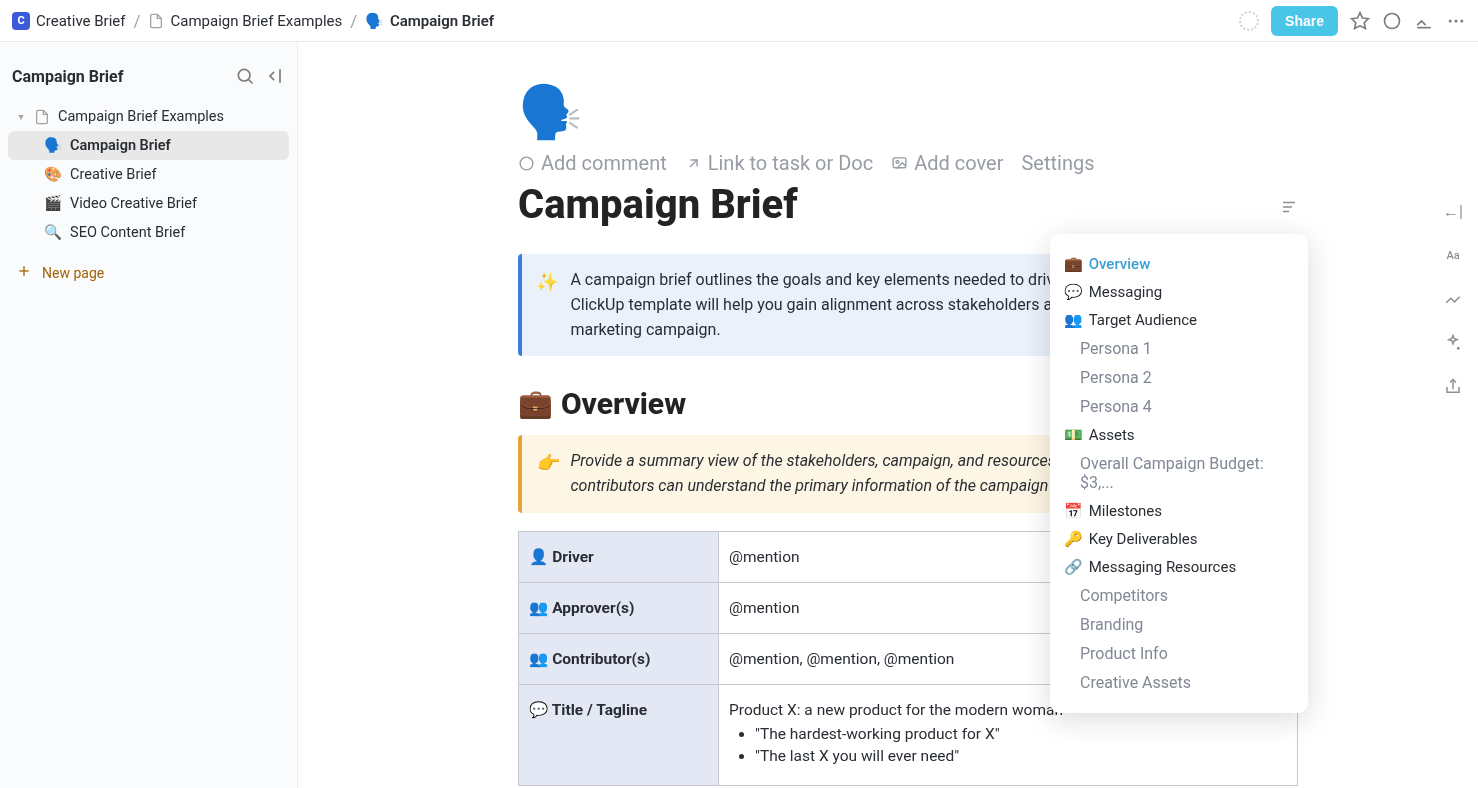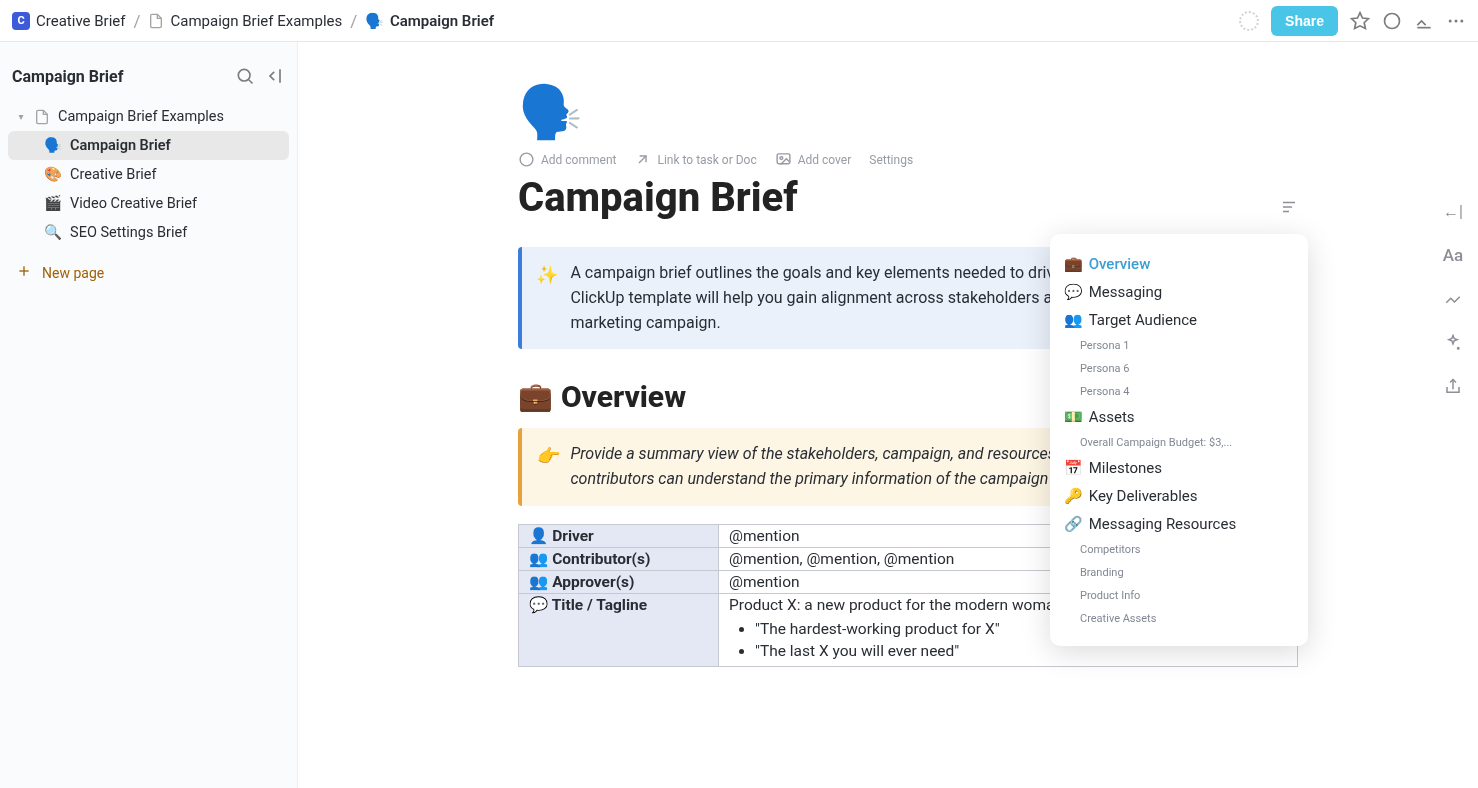--- a/index.html
+++ b/index.html
@@ -29,43 +29,43 @@
 .tree-item { display: flex; align-items: center; gap: 8px; padding: 6px 8px; border-radius: 6px; cursor: pointer; font-size: 14.5px; }
 .tree-item.level-1 { padding-left: 36px; }
 .tree-item.active { background: #e8e8e8; font-weight: 600; }
 .caret { color:#a3a3a3; width:10px; display:inline-block; text-align:center; font-size:10px; }
 .new-page { display: flex; align-items: center; gap: 10px; padding: 10px 8px; color: #a16207; cursor: pointer; margin-top: 6px; }
 
 
 .main { flex: 1; position: relative; overflow: auto; }
 .content { max-width: 780px; margin: 0 auto; padding: 40px 0 40px 0; position: relative; margin-left: 220px;}
 .page-icon { font-size: 52px; margin-bottom: 6px; }
-.actions-row { display: flex; gap: 18px; color: #979ca5; font-size: 12px; margin: 8px 0 4px 0; align-items:center; }
+.actions-row { display: flex; gap: 18px; color: #979ca5; font-size: 20px; margin: 8px 0 4px 0; align-items:center; }
 .action-item { display: flex; align-items: center; gap: 6px; cursor: pointer; }
 .page-title { font-size: 40px; font-weight: 800; margin: 6px 0 26px 0; color:#232323; }
 
 .callout { border-left: 4px solid; padding: 14px 14px; border-radius: 4px; display: flex; gap: 12px; font-size: 16px; line-height: 1.55; }
 .callout.blue { background: #eaf1fb; border-color: #3b7ddd; }
 .callout.yellow { background: #fdf6e4; border-color: #e9a23b; font-style: italic; }
 .callout .ci { font-size: 18px; }
 
 .section-heading { margin: 30px 0 14px 0; font-size: 30px; font-weight: 800; display:flex;align-items:center;gap:8px; color:#232323;}
 .section-heading .emo { font-size: 28px; }
 
 table.grid { width: 100%; border-collapse: collapse; margin-top: 18px; font-size: 15.5px; }
-table.grid th, table.grid td { border: 1px solid #c5c8ce; padding: 2px 10px; text-align: left; vertical-align: top; }
+table.grid th, table.grid td { border: 1px solid #c5c8ce; padding: 16px 10px; text-align: left; vertical-align: top; }
 table.grid th { background: #e3e8f4; font-weight: 700; width: 200px; }
 table.grid td ul { margin: 6px 0 0 26px; }
 table.grid td ul li { margin: 4px 0; }
 
 
 .toc { position: absolute; top: 192px; right: 170px; width: 258px; background: #fff; border-radius: 10px; box-shadow: 0 6px 30px rgba(0,0,0,0.15); padding: 16px 14px; z-index: 10; }
 .toc-row { padding: 5px 0; font-size: 15px; cursor: pointer; display:flex; align-items:center; gap:6px; }
 .toc-row.active { color: #3b9ed4; font-weight:500; }
-.toc-sub { padding-left: 16px; color: #808894; font-size: 11px; }
+.toc-sub { padding-left: 16px; color: #808894; font-size: 16px; }
 
 
 .rail { position: absolute; top: 158px; right: 14px; display: flex; flex-direction: column; gap: 22px; color: #8c8f96; align-items:center; }
 .rail .ritem { cursor: pointer; font-size:16px; display:flex;align-items:center;justify-content:center;width:22px;height:22px;}
 .toc-toggle { position:absolute; top: 156px; right: 180px; color:#8c8f96; cursor:pointer;}
 </style>
 </head>
 <body>
 
 <div class="topbar">
@@ -160,21 +160,21 @@
           <div class="tree-item level-1">
             <span>🎨</span>
             <span>Creative Brief</span>
           </div>
           <div class="tree-item level-1">
             <span>🎬</span>
             <span>Video Creative Brief</span>
           </div>
           <div class="tree-item level-1">
             <span>🔍</span>
-            <span>SEO Settings Brief</span>
+            <span>SEO Content Brief</span>
           </div>
         </div>
     </div>
     <div class="new-page">
       <span>
         <svg width="16" height="16" viewBox="0 0 24 24" fill="none" stroke="currentColor" stroke-width="2">
             <line x1="12" y1="5" x2="12" y2="19"></line>
             <line x1="5" y1="12" x2="19" y2="12"></line>
           </svg>
       </span>
@@ -187,21 +187,21 @@
     <span class="toc-toggle">
       <svg width="18" height="18" viewBox="0 0 24 24" fill="none" stroke="currentColor" stroke-width="2">
           <line x1="4" y1="6" x2="20" y2="6"></line>
           <line x1="4" y1="12" x2="16" y2="12"></line>
           <line x1="4" y1="18" x2="12" y2="18"></line>
         </svg>
     </span>
 
     <div class="rail">
       <span class="ritem">←|</span>
-      <span class="ritem" style="font-size:17px;font-weight:500;">Aa</span>
+      <span class="ritem" style="font-size:11px;font-weight:500;">Aa</span>
       <span class="ritem">
         <svg width="18" height="18" viewBox="0 0 24 24" fill="none" stroke="currentColor" stroke-width="2">
             <polyline points="3 17 9 11 14 16 21 9"></polyline>
           </svg>
       </span>
       <span class="ritem">
         <svg width="18" height="18" viewBox="0 0 24 24" fill="none" stroke="currentColor" stroke-width="2">
             <path d="M12 2l1.5 4 4 1.5-4 1.5L12 13l-1.5-4-4-1.5 4-1.5z"></path>
             <circle cx="19" cy="19" r="1"></circle>
           </svg>
@@ -260,26 +260,26 @@
         <span>Provide a summary view of the stakeholders, campaign, and resources. Leadership, stakeholders, and contributors can understand the primary information of the campaign at a glance.</span>
       </div>
 
       <table class="grid">
         <tbody id="overview-rows">
             <tr>
               <th>👤 Driver</th>
               <td>@mention</td>
             </tr>
             <tr>
+              <th>👥 Approver(s)</th>
+              <td>@mention</td>
+            </tr>
+            <tr>
               <th>👥 Contributor(s)</th>
               <td>@mention, @mention, @mention</td>
-            </tr>
-            <tr>
-              <th>👥 Approver(s)</th>
-              <td>@mention</td>
             </tr>
             <tr>
               <th>💬 Title / Tagline</th>
               <td>Product X: a new product for the modern woman<ul>
                   <li>"The hardest-working product for X"</li>
                   <li>"The last X you will ever need"</li>
                 </ul></td>
             </tr>
           </tbody>
       </table>
@@ -293,21 +293,21 @@
           </div>
           <div class="toc-row">
             <span>💬</span>
             <span>Messaging</span>
           </div>
           <div class="toc-row">
             <span>👥</span>
             <span>Target Audience</span>
           </div>
           <div class="toc-row toc-sub">Persona 1</div>
-          <div class="toc-row toc-sub">Persona 6</div>
+          <div class="toc-row toc-sub">Persona 2</div>
           <div class="toc-row toc-sub">Persona 4</div>
           <div class="toc-row">
             <span>💵</span>
             <span>Assets</span>
           </div>
           <div class="toc-row toc-sub">Overall Campaign Budget: $3,...</div>
           <div class="toc-row">
             <span>📅</span>
             <span>Milestones</span>
           </div>

